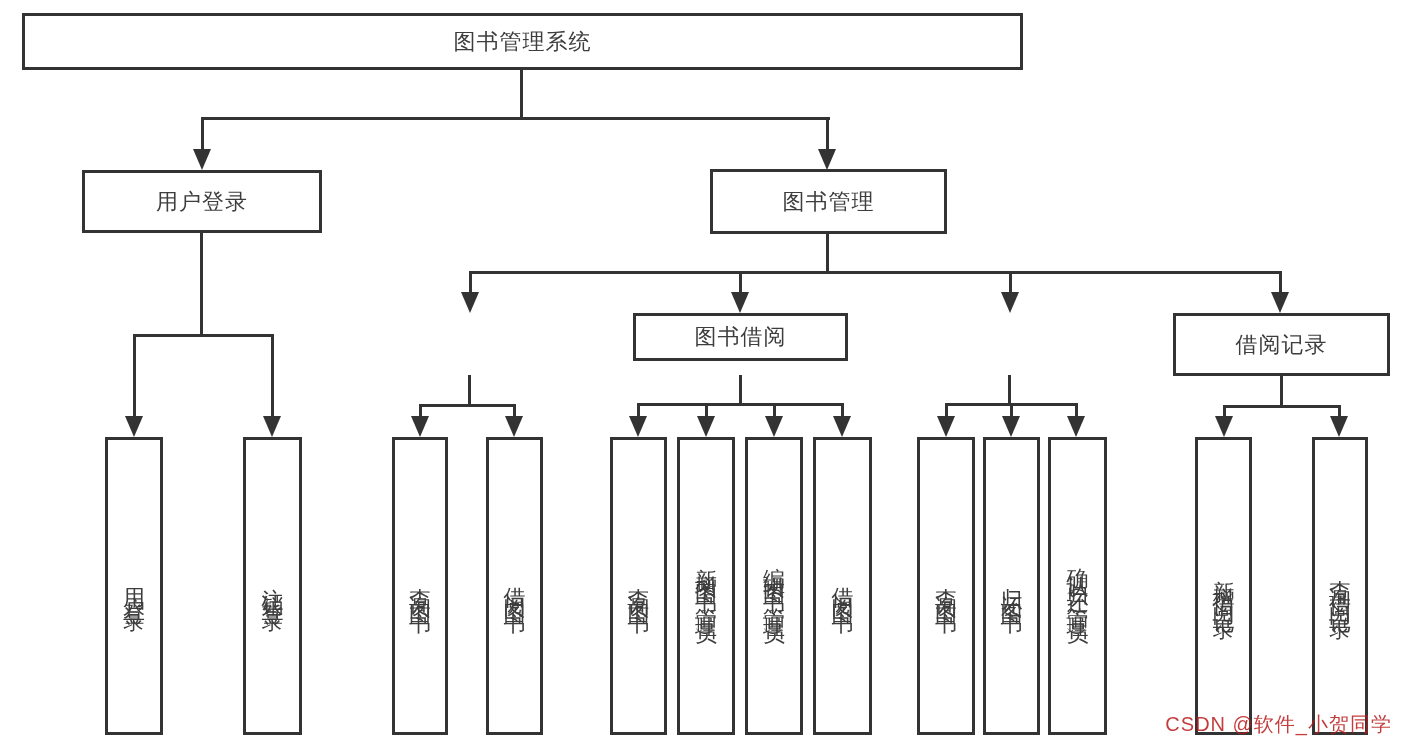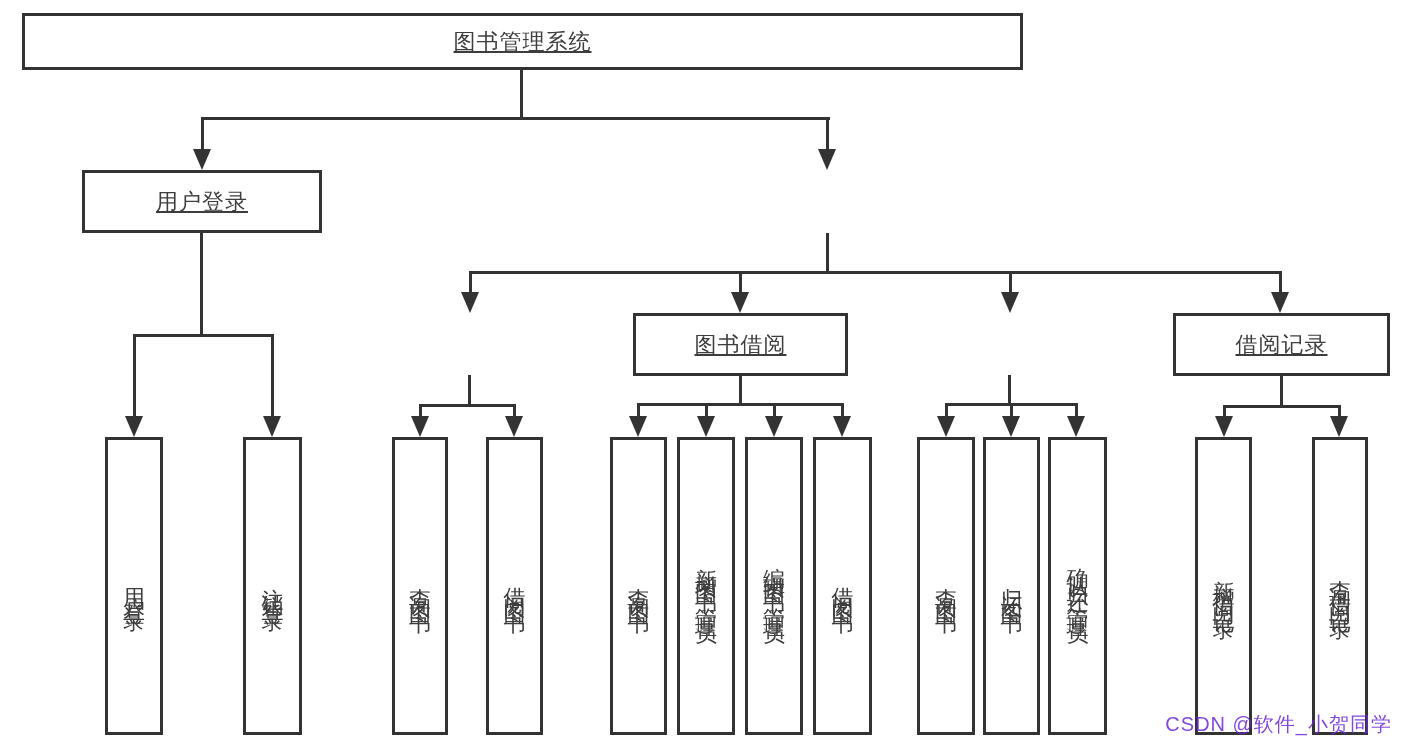--- a/index.html
+++ b/index.html
@@ -4,41 +4,41 @@
 <style>
   html,body{margin:0;padding:0;background:#fff;}
   #stage{
     position:relative;width:1405px;height:747px;background:#ffffff;
     font-family:"Liberation Sans","DejaVu Sans",sans-serif;
     color:#3d3d3d;overflow:hidden;
   }
   .box{
     position:absolute;box-sizing:border-box;border:3px solid #333333;background:#fff;
     display:flex;align-items:center;justify-content:center;
-    font-size:22px;letter-spacing:1px;color:#3d3d3d;text-decoration:underline;
+    font-size:22px;letter-spacing:1px;color:#3d3d3d;
   }
   .vbox{
     position:absolute;box-sizing:border-box;border:3px solid #333333;background:#fff;
     display:flex;align-items:center;justify-content:center;
     top:437px;height:298px;
   }
   .vbox span{
     writing-mode:vertical-rl;text-orientation:mixed;
     font-size:22px;line-height:1;letter-spacing:8px;color:#3d3d3d;
     white-space:nowrap;
   }
   .seg{position:absolute;background:#333333;}
   .arr{
     position:absolute;width:0;height:0;
     border-left:9px solid transparent;border-right:9px solid transparent;
     border-top:21px solid #333333;
   }
   .watermark{
     position:absolute;right:13px;top:711px;z-index:9;
-    font-size:20px;color:#6d28d9;opacity:.85;letter-spacing:1px;
+    font-size:20px;color:#b91c1c;opacity:.85;letter-spacing:1px;
     white-space:nowrap;
   }
 </style>
 </head>
 <body>
 
 <div id="stage">
 
   <div class="box" style="left:22px;top:13px;width:1001px;height:57px;">
     <span>图书管理系统</span>
@@ -47,40 +47,43 @@
   <div class="seg" style="left:520px;top:69px;width:3px;height:50px;"></div>
   <div class="seg" style="left:201px;top:117px;width:629px;height:3px;"></div>
   <div class="seg" style="left:201px;top:117px;width:3px;height:33px;"></div>
   <div class="arr" style="left:193px;top:149px;"></div>
   <div class="seg" style="left:826px;top:117px;width:3px;height:33px;"></div>
   <div class="arr" style="left:818px;top:149px;"></div>
 
   <div class="box" style="left:82px;top:170px;width:240px;height:63px;">
     <span>用户登录</span>
   </div>
+  <div class="box" style="left:710px;top:169px;width:237px;height:65px;">
+    <span>图书管理</span>
+  </div>
 
   <div class="seg" style="left:200px;top:232px;width:3px;height:104px;"></div>
   <div class="seg" style="left:133px;top:334px;width:141px;height:3px;"></div>
   <div class="seg" style="left:133px;top:334px;width:3px;height:86px;"></div>
   <div class="arr" style="left:125px;top:416px;"></div>
   <div class="seg" style="left:271px;top:334px;width:3px;height:86px;"></div>
   <div class="arr" style="left:263px;top:416px;"></div>
 
   <div class="seg" style="left:826px;top:233px;width:3px;height:40px;"></div>
   <div class="seg" style="left:469px;top:271px;width:813px;height:3px;"></div>
   <div class="seg" style="left:469px;top:271px;width:3px;height:23px;"></div>
   <div class="arr" style="left:461px;top:292px;"></div>
   <div class="seg" style="left:739px;top:271px;width:3px;height:23px;"></div>
   <div class="arr" style="left:731px;top:292px;"></div>
   <div class="seg" style="left:1009px;top:271px;width:3px;height:23px;"></div>
   <div class="arr" style="left:1001px;top:292px;"></div>
   <div class="seg" style="left:1279px;top:271px;width:3px;height:23px;"></div>
   <div class="arr" style="left:1271px;top:292px;"></div>
 
-  <div class="box" style="left:633px;top:313px;width:215px;height:63px;">
+  <div class="box" style="left:633px;top:313px;width:215px;height:48px;">
     <span>图书借阅</span>
   </div>
   <div class="box" style="left:1173px;top:313px;width:217px;height:63px;">
     <span>借阅记录</span>
   </div>
 
   <div class="seg" style="left:468px;top:375px;width:3px;height:32px;"></div>
   <div class="seg" style="left:419px;top:404px;width:97px;height:3px;"></div>
   <div class="seg" style="left:419px;top:404px;width:3px;height:16px;"></div>
   <div class="arr" style="left:411px;top:416px;"></div>

